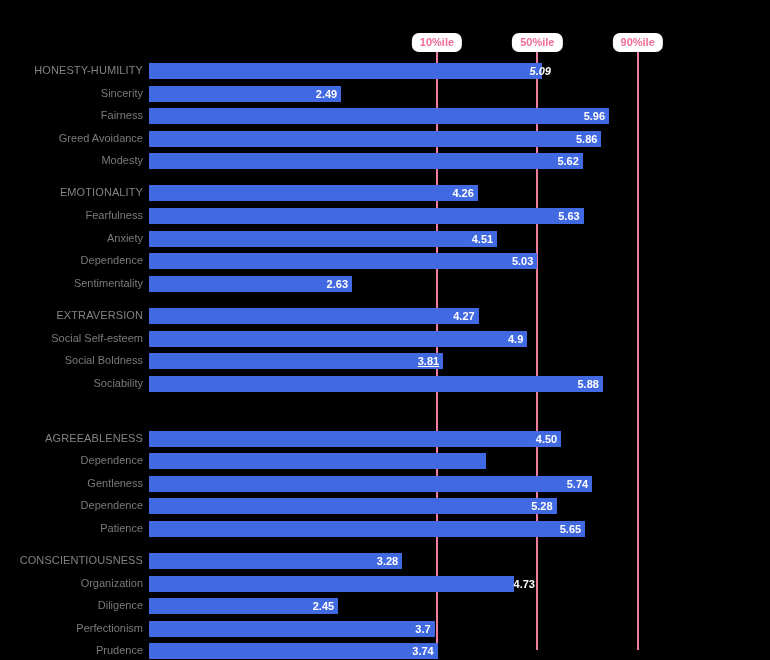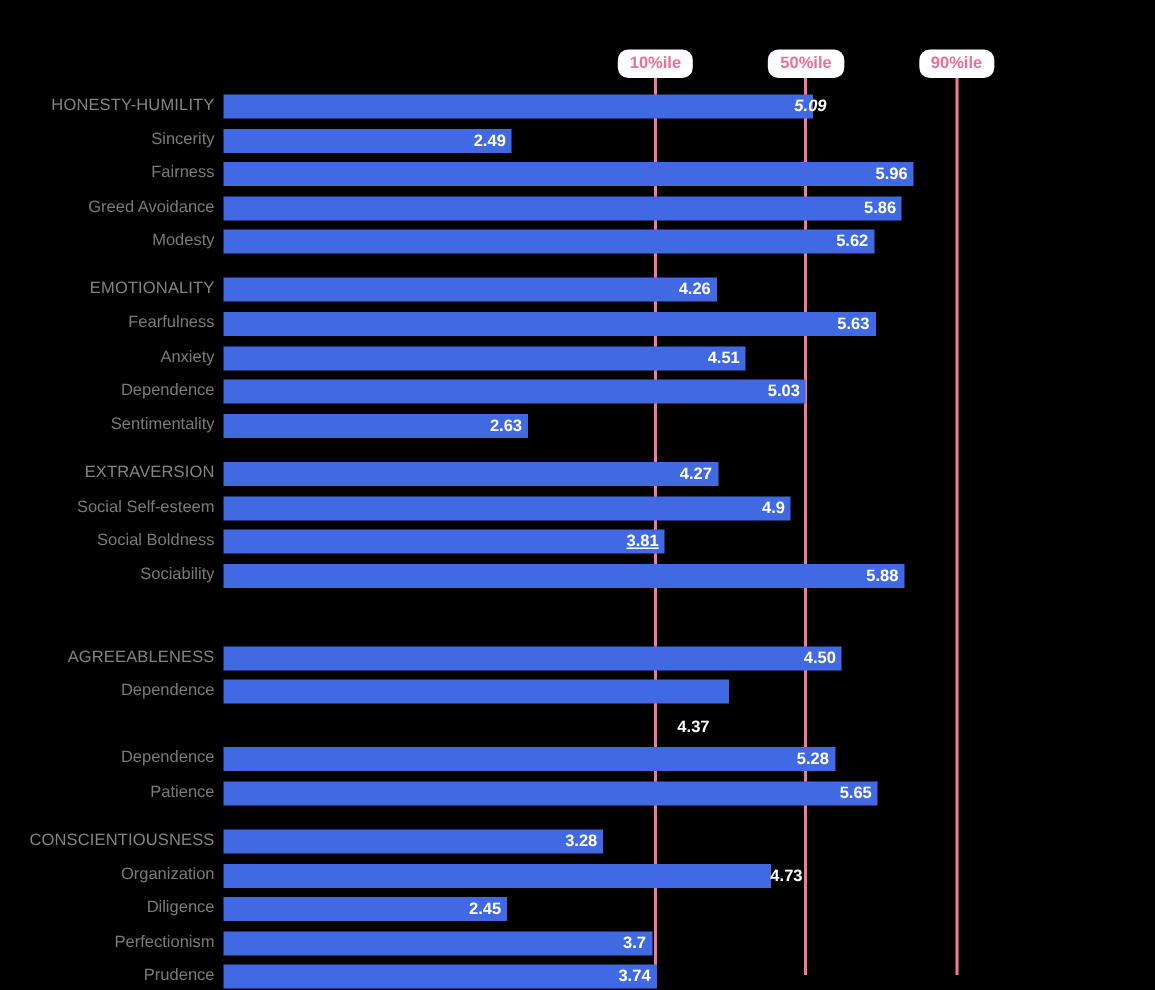--- a/index.html
+++ b/index.html
@@ -218,20 +218,27 @@
           <div class="bar-value" style="left: 412.248px;">4.50</div>
         </div>
       </div>
       <div class="row" style="top: 453px;">
         <div class="row-label">Dependence</div>
         <div class="bar-wrap">
           <div class="bar" style="width: 337.364px;"></div>
           <div class="bar-value" style="left: 328px; margin-top: 24px;">4.37</div>
         </div>
       </div>
+      <div class="row" style="top: 476px;">
+        <div class="row-label">Gentleness</div>
+        <div class="bar-wrap">
+          <div class="bar" style="width: 443.128px;"></div>
+          <div class="bar-value" style="left: 443.128px;">5.74</div>
+        </div>
+      </div>
       <div class="row" style="top: 498px;">
         <div class="row-label">Dependence</div>
         <div class="bar-wrap">
           <div class="bar" style="width: 407.616px;"></div>
           <div class="bar-value" style="left: 407.616px;">5.28</div>
         </div>
       </div>
       <div class="row" style="top: 521px;">
         <div class="row-label">Patience</div>
         <div class="bar-wrap">

